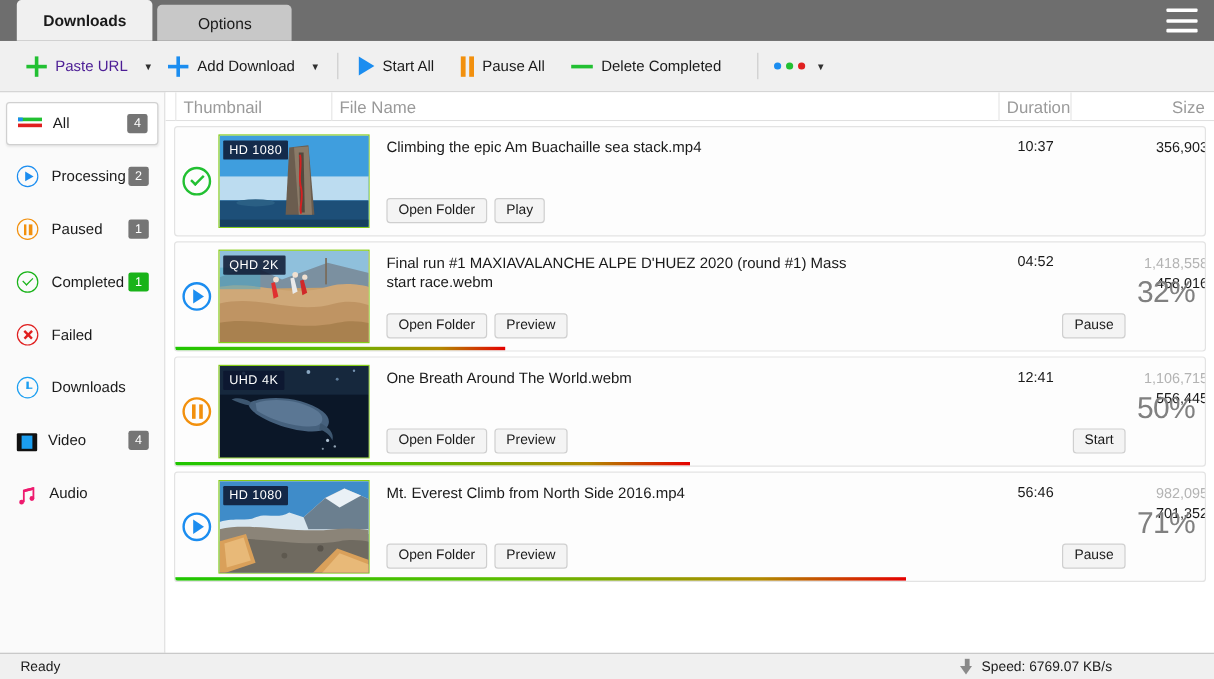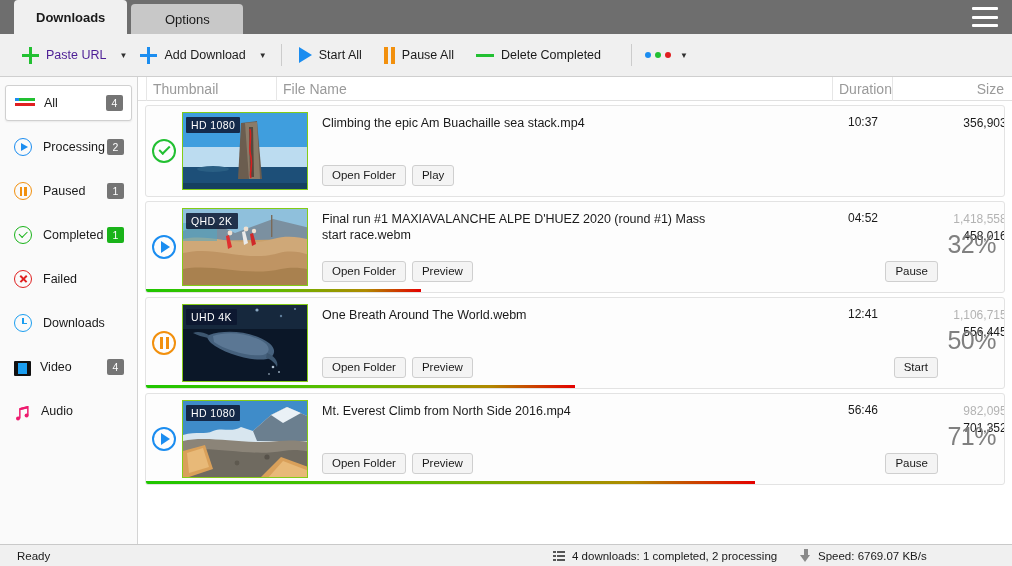--- a/index.html
+++ b/index.html
@@ -749,29 +749,18 @@
           </div>
           <div class="progress" style="width:71%"></div>
         </div>
 
       </div>
     </div>
   </div>
 
   <div class="statusbar">
     <div class="sb-ready">Ready</div>
-    <div class="sb-mid">
-      <span class="sb-listico">
-        <i style="left:0;top:0;width:3px"></i>
-          <i style="left:4px;top:0;width:8px"></i>
-        <i style="left:0;top:4px;width:3px"></i>
-          <i style="left:4px;top:4px;width:8px"></i>
-        <i style="left:0;top:8px;width:3px"></i>
-          <i style="left:4px;top:8px;width:8px"></i>
-      </span>
-      <span>4 downloads: 1 completed, 2 processing</span>
-    </div>
     <div class="sb-right">
       <span class="arrow-dn"></span>
       <span>Speed: 6769.07 KB/s</span>
     </div>
   </div>
 </div>
 
 </body></html>

